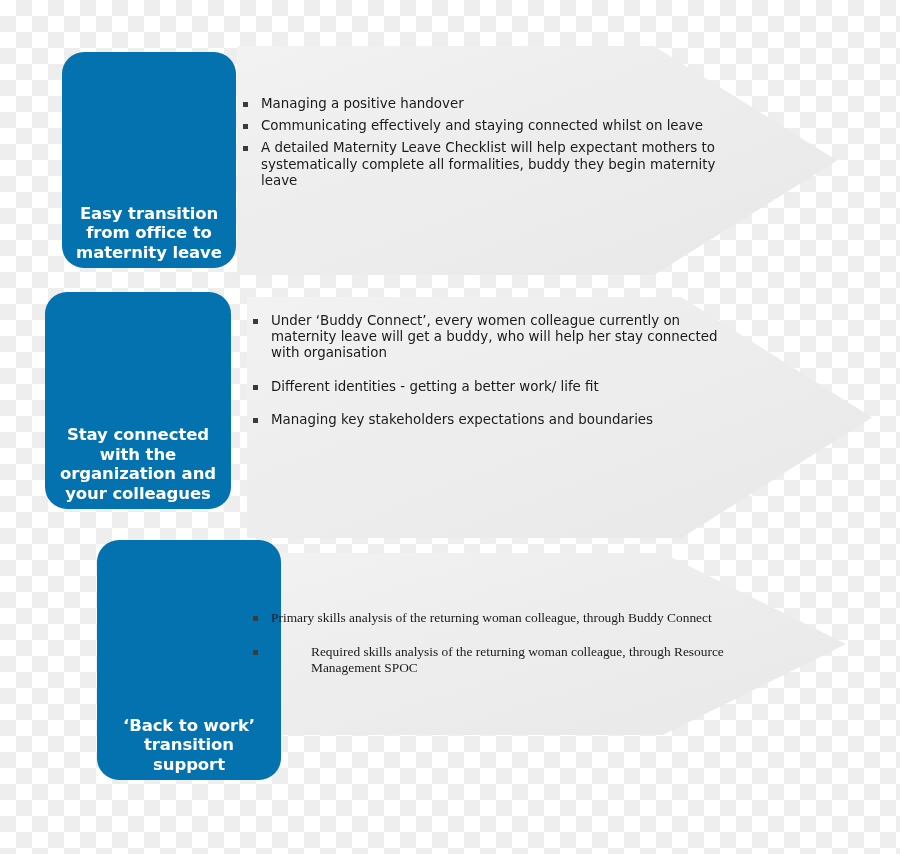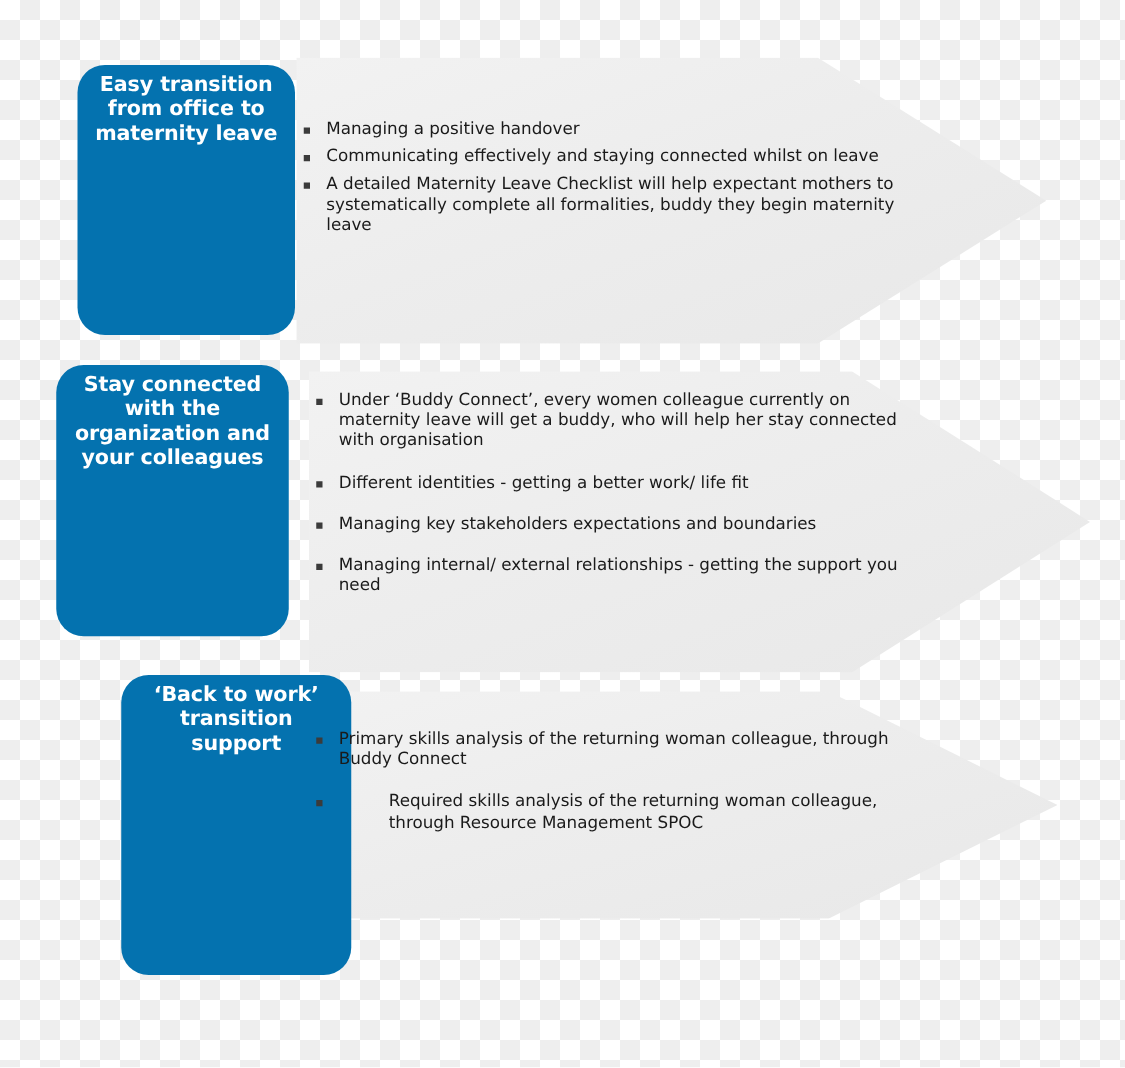--- a/index.html
+++ b/index.html
@@ -39,21 +39,21 @@
     -webkit-clip-path: polygon(0% 0%, 69.5% 0%, 100% 50%, 69.5% 100%, 0% 100%);
     clip-path: polygon(0% 0%, 69.5% 0%, 100% 50%, 69.5% 100%, 0% 100%);
   }
 
   
   .label-box {
     position: absolute;
     background-color: #0472AF;
     border-radius: 22px;
     display: flex;
-    align-items: flex-start;
+    align-items: flex-end;
     justify-content: center;
     box-sizing: border-box;
     padding: 6px 10px;
   }
   .label-text {
     color: #ffffff;
     font-weight: bold;
     font-size: 16.5px;
     line-height: 1.18;
     text-align: center;
@@ -93,21 +93,21 @@
 
   
   #band-2 .arrow   { left: 247px; top: 297px; width: 625px; height: 241px; }
   #band-2 .label-box { left: 45px; top: 292px; width: 186px; height: 217px; }
   #band-2 .bullets { left: 253px; top: 313px; width: 480px; }
   #band-2 .bullet-row + .bullet-row { margin-top: 17px; }
 
   
   #band-3 .arrow   { left: 245px; top: 553px; width: 601px; height: 182px; }
   #band-3 .label-box { left: 61px; top: 540px; width: 184px; height: 240px; margin-left: 36px; }
-  #band-3 .bullets { left: 253px; top: 584px; width: 480px; }
+  #band-3 .bullets { left: 253px; top: 610px; width: 480px; font-family: Liberation Serif, serif; }
   #band-3 .bullet-row + .bullet-row { margin-top: 18px; gap: 40px; }
 </style>
 </head>
 <body>
 
 <div id="canvas">
 
   <div class="band" id="band-1">
     <div class="arrow"></div>
     <div class="label-box">
@@ -140,24 +140,20 @@
         <span class="bullet-text">Under ‘Buddy Connect’, every women colleague currently on maternity leave will get a buddy, who will help her stay connected with organisation</span>
       </div>
       <div class="bullet-row">
         <span class="bullet-mark"></span>
         <span class="bullet-text">Different identities - getting a better work/ life fit</span>
       </div>
       <div class="bullet-row">
         <span class="bullet-mark"></span>
         <span class="bullet-text">Managing key stakeholders expectations and boundaries</span>
       </div>
-      <div class="bullet-row">
-        <span class="bullet-mark"></span>
-        <span class="bullet-text">Managing internal/ external relationships - getting the support you need</span>
-      </div>
     </div>
   </div>
 
   <div class="band" id="band-3">
     <div class="arrow"></div>
     <div class="label-box">
       <div class="label-text">‘Back to work’ transition support</div>
     </div>
     <div class="bullets">
       <div class="bullet-row">

